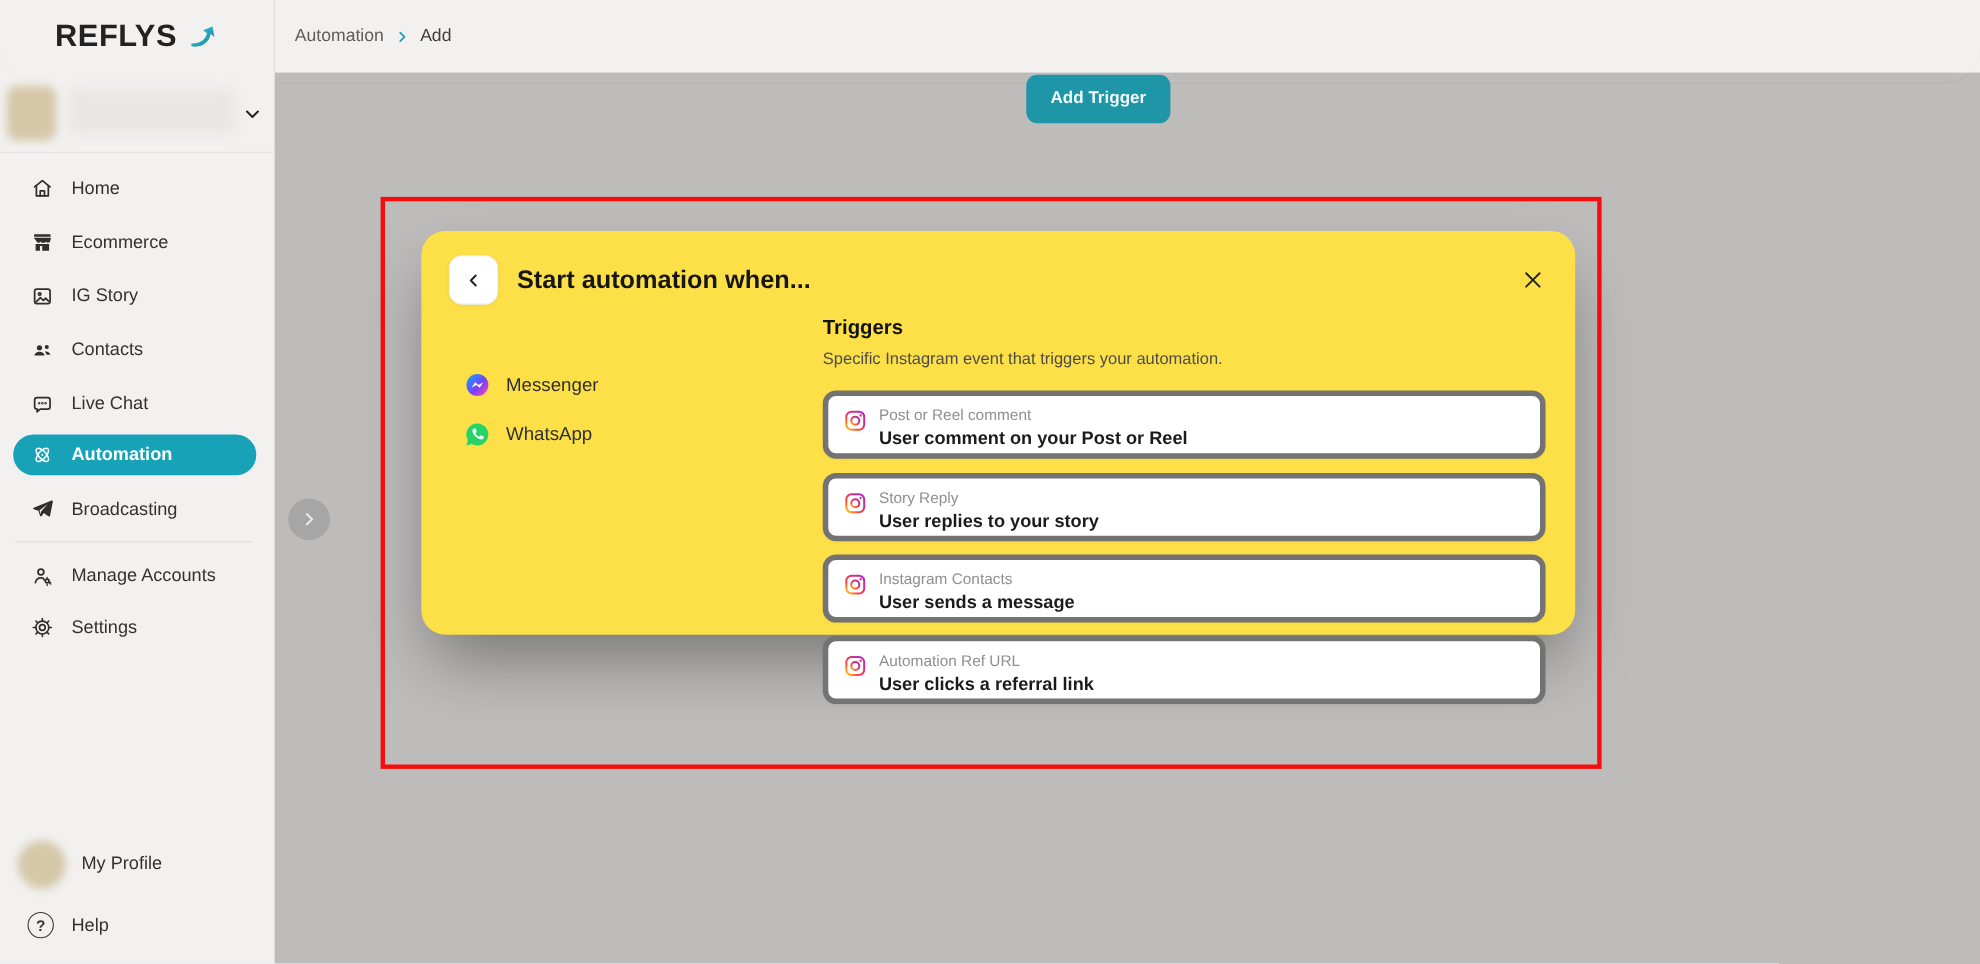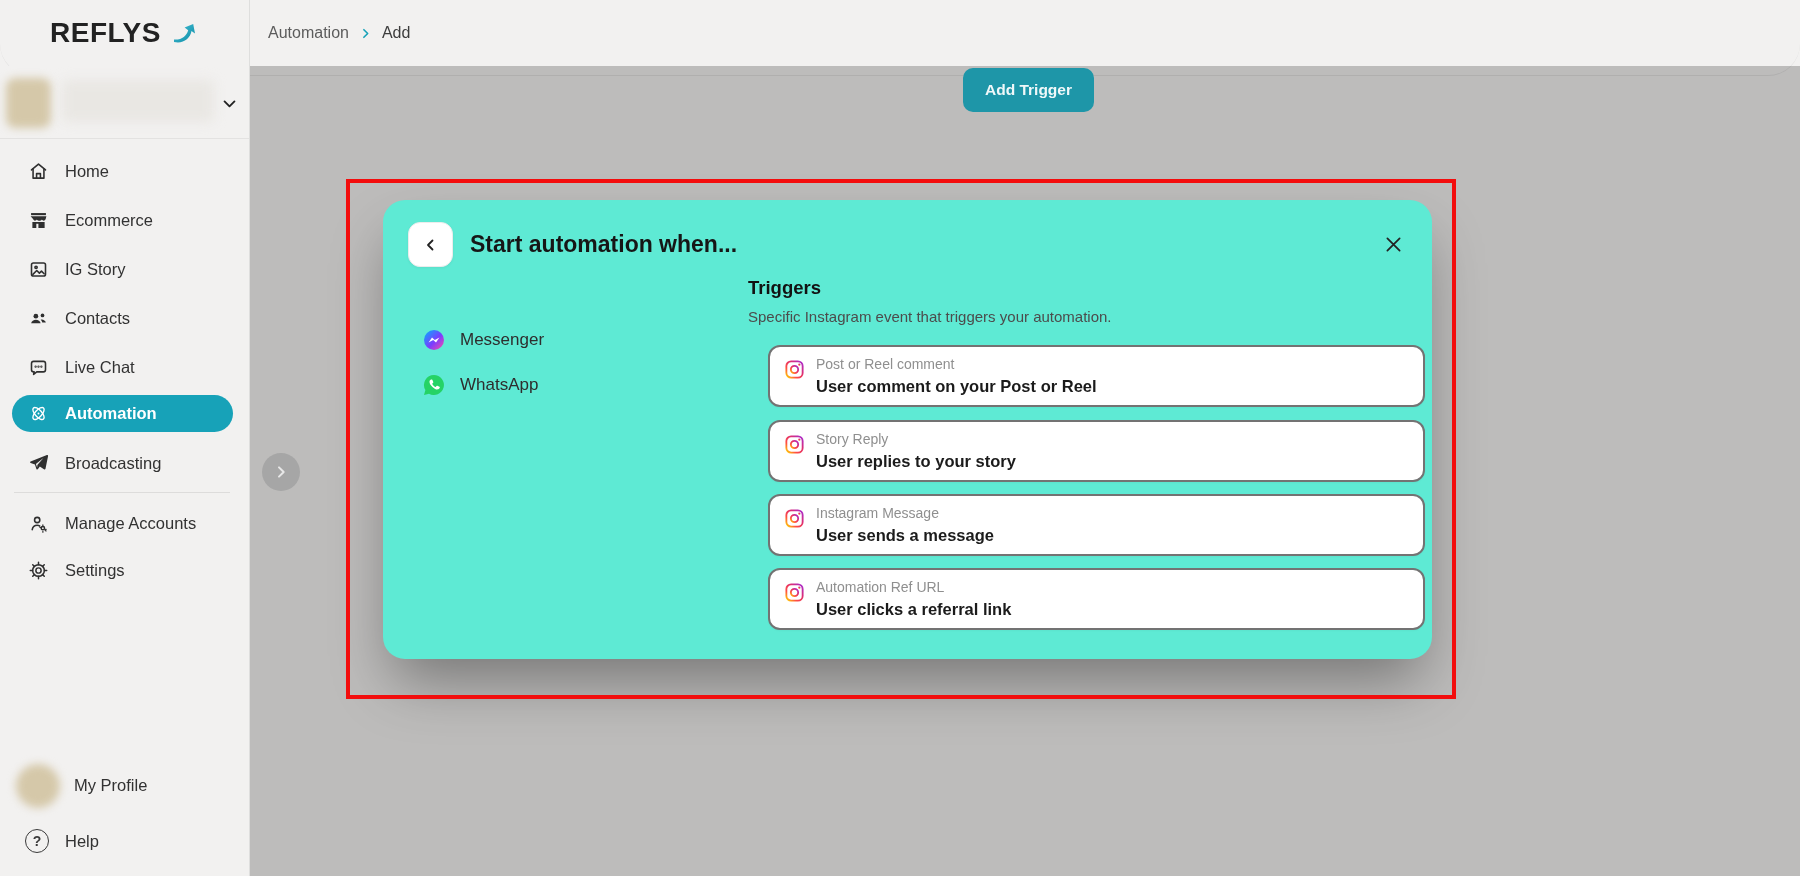--- a/index.html
+++ b/index.html
@@ -33,49 +33,49 @@
   .srow.pill { left:12px; width:221px; height:37px; border-radius:19px; background:#17a2b8; padding-left:16px; }
   .srow.pill .lbl { color:#fff; font-weight:600; }
   .srow.pill svg { color:#fff; }
 
   .help-circle { width:24px; height:24px; flex:0 0 24px; border:1.6px solid #3a3a3a; border-radius:50%;
                  display:flex; align-items:center; justify-content:center; font-size:14px; font-weight:700; color:#3a3a3a; }
 
   
   .overlay { position:absolute; left:250px; top:66px; width:1550px; height:810px;
              background:rgba(20,20,20,0.24); z-index:10; }
-  .add-trigger { position:absolute; left:963px; top:68px; width:131px; height:44px; border:none;
+  .add-trigger { position:absolute; left:933px; top:68px; width:131px; height:44px; border:none;
                  background:#1e96a8; color:rgba(255,255,255,.93); border-radius:10px;
                  font-size:15.5px; font-weight:600; font-family:inherit; z-index:11; cursor:pointer; }
   .collapse-btn { position:absolute; left:262px; top:453px; width:38px; height:38px; border-radius:50%;
                   background:#a6a6a6; display:flex; align-items:center; justify-content:center; z-index:11; cursor:pointer; }
   .collapse-btn svg { width:16px; height:16px; color:#e8e8e8; }
 
   
-  .modal { position:absolute; left:383px; top:200px; width:1049px; height:459px; background:#5eead4;
+  .modal { position:absolute; left:383px; top:210px; width:1049px; height:367px; background:#fde047;
            border-radius:22px; box-shadow:0 30px 60px -10px rgba(0,0,0,.38); z-index:20; }
   .back-btn { position:absolute; left:25px; top:22px; width:45px; height:45px; background:#fff;
               border:1px solid #ececec; border-radius:12px; box-shadow:0 1px 3px rgba(0,0,0,.05);
               display:flex; align-items:center; justify-content:center; cursor:pointer; }
   .back-btn svg { width:18px; height:18px; color:#222; }
   .modal-title { position:absolute; left:87px; top:31px; font-size:23px; font-weight:800; color:#161616; }
   .close-btn { position:absolute; left:995px; top:29px; width:30px; height:30px; display:flex;
                align-items:center; justify-content:center; cursor:pointer; }
   .close-btn svg { width:21px; height:21px; color:#222; }
 
   .channel { position:absolute; left:25px; width:320px; height:42px; border-radius:9px;
              display:flex; align-items:center; padding-left:14px; gap:14px; cursor:pointer; }
   .channel.sel { background:#f6f6f7; }
   .channel .clbl { font-size:17px; font-weight:500; color:#2e2e2e; }
   .cicon { width:24px; height:24px; flex:0 0 24px; }
 
   .trg-head { position:absolute; left:365px; top:77px; font-size:18.5px; font-weight:700; color:#121212; }
   .trg-sub { position:absolute; left:365px; top:108px; font-size:15px; color:#4c4c4c; }
   .tcard { position:absolute; left:365px; width:657px; height:62px; background:#fff;
-           border:2px solid #737373; border-radius:12px; box-shadow:0 1px 2px rgba(0,0,0,.03); cursor:pointer;margin-left:20px; }
+           border:5px solid #737373; border-radius:12px; box-shadow:0 1px 2px rgba(0,0,0,.03); cursor:pointer; }
   .tcard .ticon { position:absolute; left:14px; top:12px; width:21px; height:21px; }
   .tcard .ttl { position:absolute; left:46px; top:9px; font-size:14px; color:#8f8f8f; }
   .tcard .dsc { position:absolute; left:46px; top:30px; font-size:16.5px; font-weight:600; color:#1b1b1b; }
 
   
   .annot { position:absolute; left:346px; top:179px; width:1110px; height:520px;
            border:4px solid #f30d0d; z-index:50; pointer-events:none; }
 </style>
 </head>
 <body>
@@ -275,21 +275,21 @@
         </svg>
       <div class="ttl">Story Reply</div>
       <div class="dsc">User replies to your story</div>
     </div>
     <div class="tcard" style="top:294px;">
       <svg class="ticon" viewBox="0 0 24 24">
           <rect x="2.7" y="2.7" width="18.6" height="18.6" rx="5.4" fill="none" stroke="url(#igGrad)" stroke-width="2.1"></rect>
           <circle cx="12" cy="12" r="4.2" fill="none" stroke="url(#igGrad)" stroke-width="2.1"></circle>
           <circle cx="17.5" cy="6.5" r="1.3" fill="url(#igGrad)"></circle>
         </svg>
-      <div class="ttl">Instagram Message</div>
+      <div class="ttl">Instagram Contacts</div>
       <div class="dsc">User sends a message</div>
     </div>
     <div class="tcard" style="top:368px;">
       <svg class="ticon" viewBox="0 0 24 24">
           <rect x="2.7" y="2.7" width="18.6" height="18.6" rx="5.4" fill="none" stroke="url(#igGrad)" stroke-width="2.1"></rect>
           <circle cx="12" cy="12" r="4.2" fill="none" stroke="url(#igGrad)" stroke-width="2.1"></circle>
           <circle cx="17.5" cy="6.5" r="1.3" fill="url(#igGrad)"></circle>
         </svg>
       <div class="ttl">Automation Ref URL</div>
       <div class="dsc">User clicks a referral link</div>

